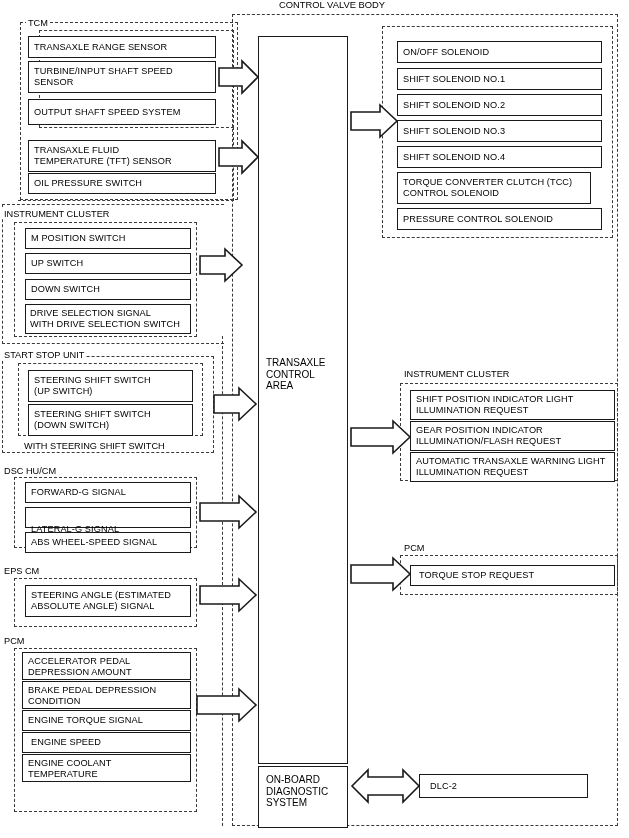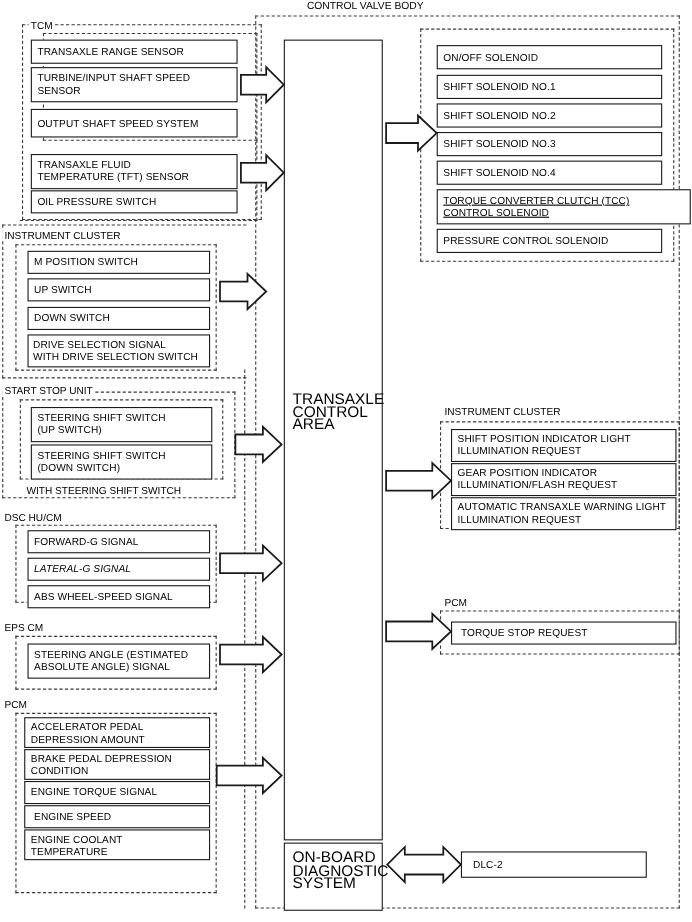--- a/index.html
+++ b/index.html
@@ -17,21 +17,21 @@
   .grp{position:absolute;box-sizing:border-box;
        border:1.4px dashed #3a3a3a;background:transparent;}
 
   
   .cap{position:absolute;font-size:9.2px;line-height:10px;color:#000;
        background:#fff;padding:0 2px;white-space:nowrap;}
 
   
   .centerbox{position:absolute;box-sizing:border-box;border:1.8px solid #1a1a1a;
        background:#fff;}
-  .centerlabel{position:absolute;font-size:14px;line-height:11.6px;color:#000;
+  .centerlabel{position:absolute;font-size:10px;line-height:11.6px;color:#000;
        white-space:pre-line;}
 
   
   .vline{position:absolute;border-left:1.4px dashed #3a3a3a;}
 
   svg.arrows{position:absolute;left:0;top:0;width:629px;height:838px;
        pointer-events:none;}
   .ar{fill:#ffffff;stroke:#1a1a1a;stroke-width:1.6;stroke-linejoin:miter;}
 </style>
 </head>
@@ -81,21 +81,21 @@
 (UP SWITCH)</div>
   <div class="box" style="left:28px;top:404px;width:165px;height:32px;padding-top:4px;">STEERING SHIFT SWITCH
 (DOWN SWITCH)</div>
 
   <div class="cap" style="left:22px;top:441px;">WITH STEERING SHIFT SWITCH</div>
 
   <div class="grp" style="left:14px;top:477px;width:183px;height:71px;"></div>
   <div class="cap" style="left:2px;top:466px;">DSC HU/CM</div>
 
   <div class="box" style="left:25px;top:482px;width:166px;height:21px;padding-top:4px;">FORWARD-G SIGNAL</div>
-  <div class="box" style="left:25px;top:507px;width:166px;height:21px;padding-top:4px;font-style:italic;">LATERAL-G SIGNAL</div>
+  <div class="box" style="left:25px;top:507px;width:166px;height:21px;padding-top:16px;">LATERAL-G SIGNAL</div>
   <div class="box" style="left:25px;top:532px;width:166px;height:21px;padding-top:4px;">ABS WHEEL-SPEED SIGNAL</div>
 
   <div class="grp" style="left:14px;top:578px;width:183px;height:49px;"></div>
   <div class="cap" style="left:2px;top:566px;">EPS CM</div>
 
   <div class="box" style="left:25px;top:585px;width:166px;height:32px;padding-top:4px;">STEERING ANGLE (ESTIMATED
 ABSOLUTE ANGLE) SIGNAL</div>
 
   <div class="grp" style="left:14px;top:648px;width:183px;height:164px;"></div>
   <div class="cap" style="left:2px;top:636px;">PCM</div>
@@ -119,21 +119,21 @@
   <div class="centerbox" style="left:258px;top:766px;width:90px;height:62px;"></div>
   <div class="centerlabel" style="left:266px;top:774px;width:82px;">ON-BOARD
 DIAGNOSTIC
 SYSTEM</div>
 
   <div class="box" style="left:397px;top:41px;width:205px;height:22px;padding-top:5px;">ON/OFF SOLENOID</div>
   <div class="box" style="left:397px;top:68px;width:205px;height:22px;padding-top:5px;">SHIFT SOLENOID NO.1</div>
   <div class="box" style="left:397px;top:94px;width:205px;height:22px;padding-top:5px;">SHIFT SOLENOID NO.2</div>
   <div class="box" style="left:397px;top:120px;width:205px;height:22px;padding-top:5px;">SHIFT SOLENOID NO.3</div>
   <div class="box" style="left:397px;top:146px;width:205px;height:22px;padding-top:5px;">SHIFT SOLENOID NO.4</div>
-  <div class="box" style="left:397px;top:172px;width:231px;height:32px;padding-top:4px;text-decoration:underline;">TORQUE CONVERTER CLUTCH (TCC)
+  <div class="box" style="left:397px;top:172px;width:194px;height:32px;padding-top:4px;">TORQUE CONVERTER CLUTCH (TCC)
 CONTROL SOLENOID</div>
   <div class="box" style="left:397px;top:208px;width:205px;height:22px;padding-top:5px;">PRESSURE CONTROL SOLENOID</div>
 
   <div class="grp" style="left:400px;top:383px;width:218px;height:98px;"></div>
   <div class="cap" style="left:402px;top:369px;">INSTRUMENT CLUSTER</div>
 
   <div class="box" style="left:410px;top:390px;width:205px;height:30px;padding-top:3px;">SHIFT POSITION INDICATOR LIGHT
 ILLUMINATION REQUEST</div>
   <div class="box" style="left:410px;top:421px;width:205px;height:30px;padding-top:3px;">GEAR POSITION INDICATOR
 ILLUMINATION/FLASH REQUEST</div>

